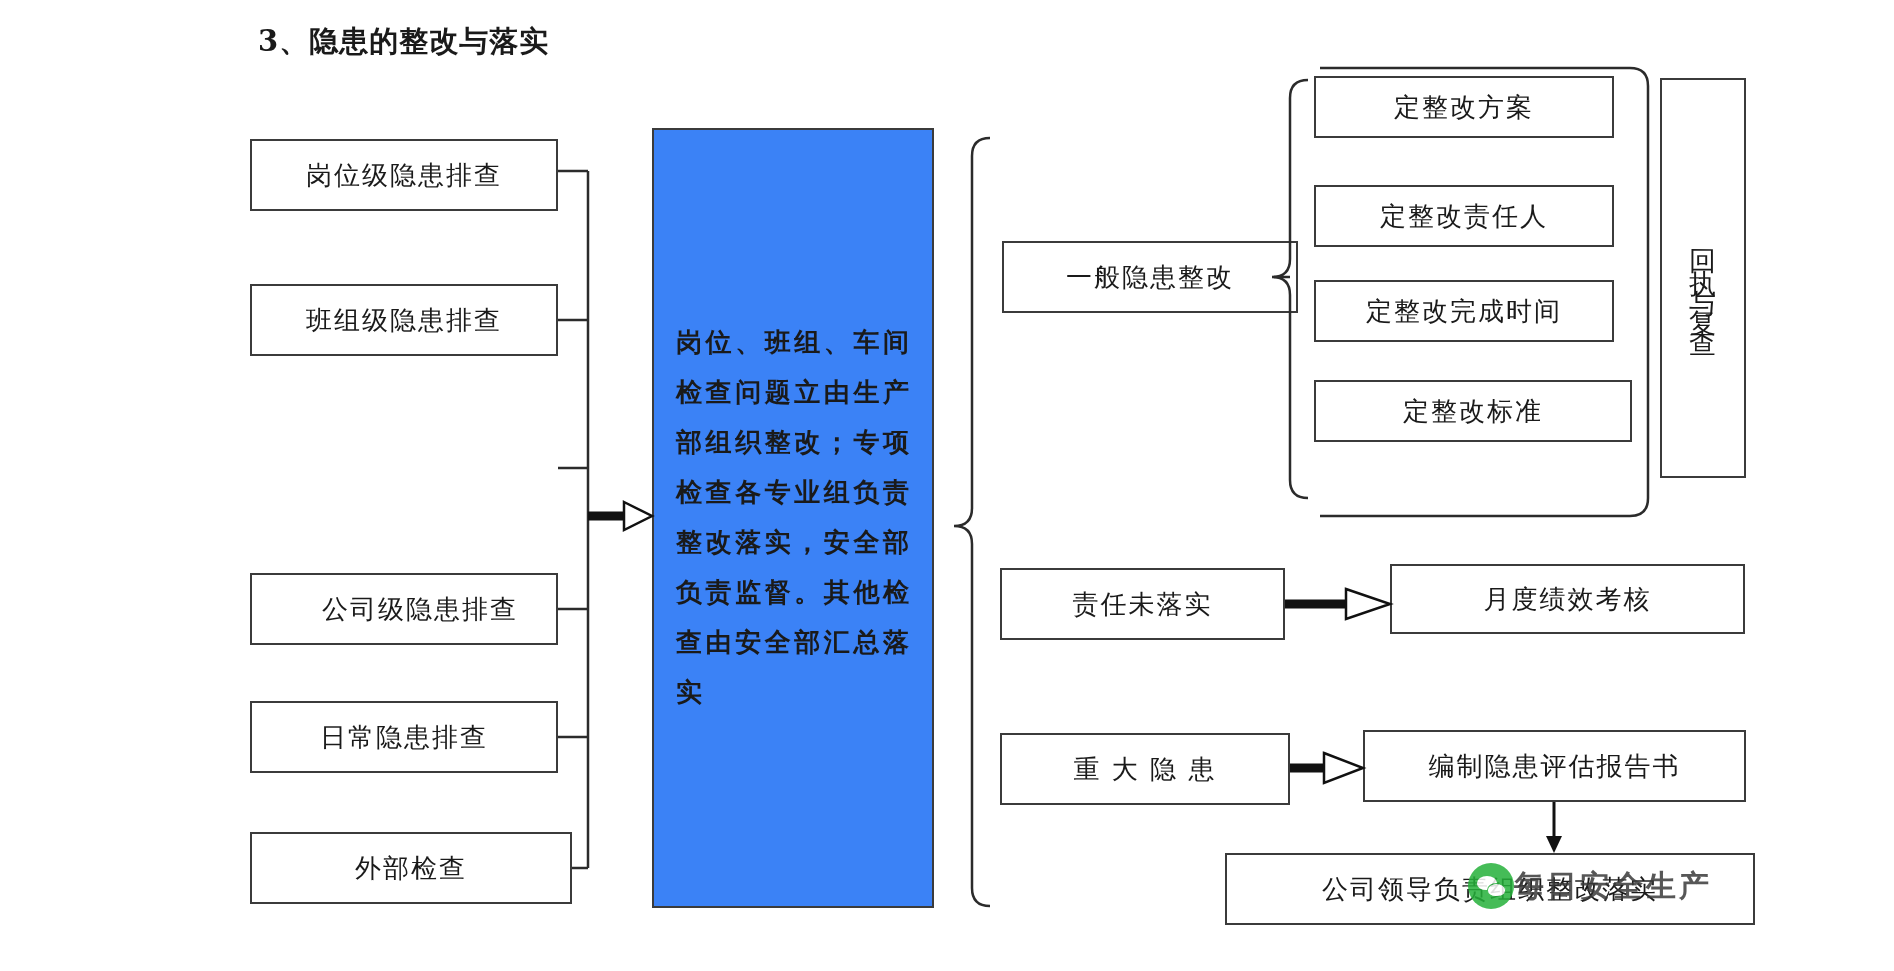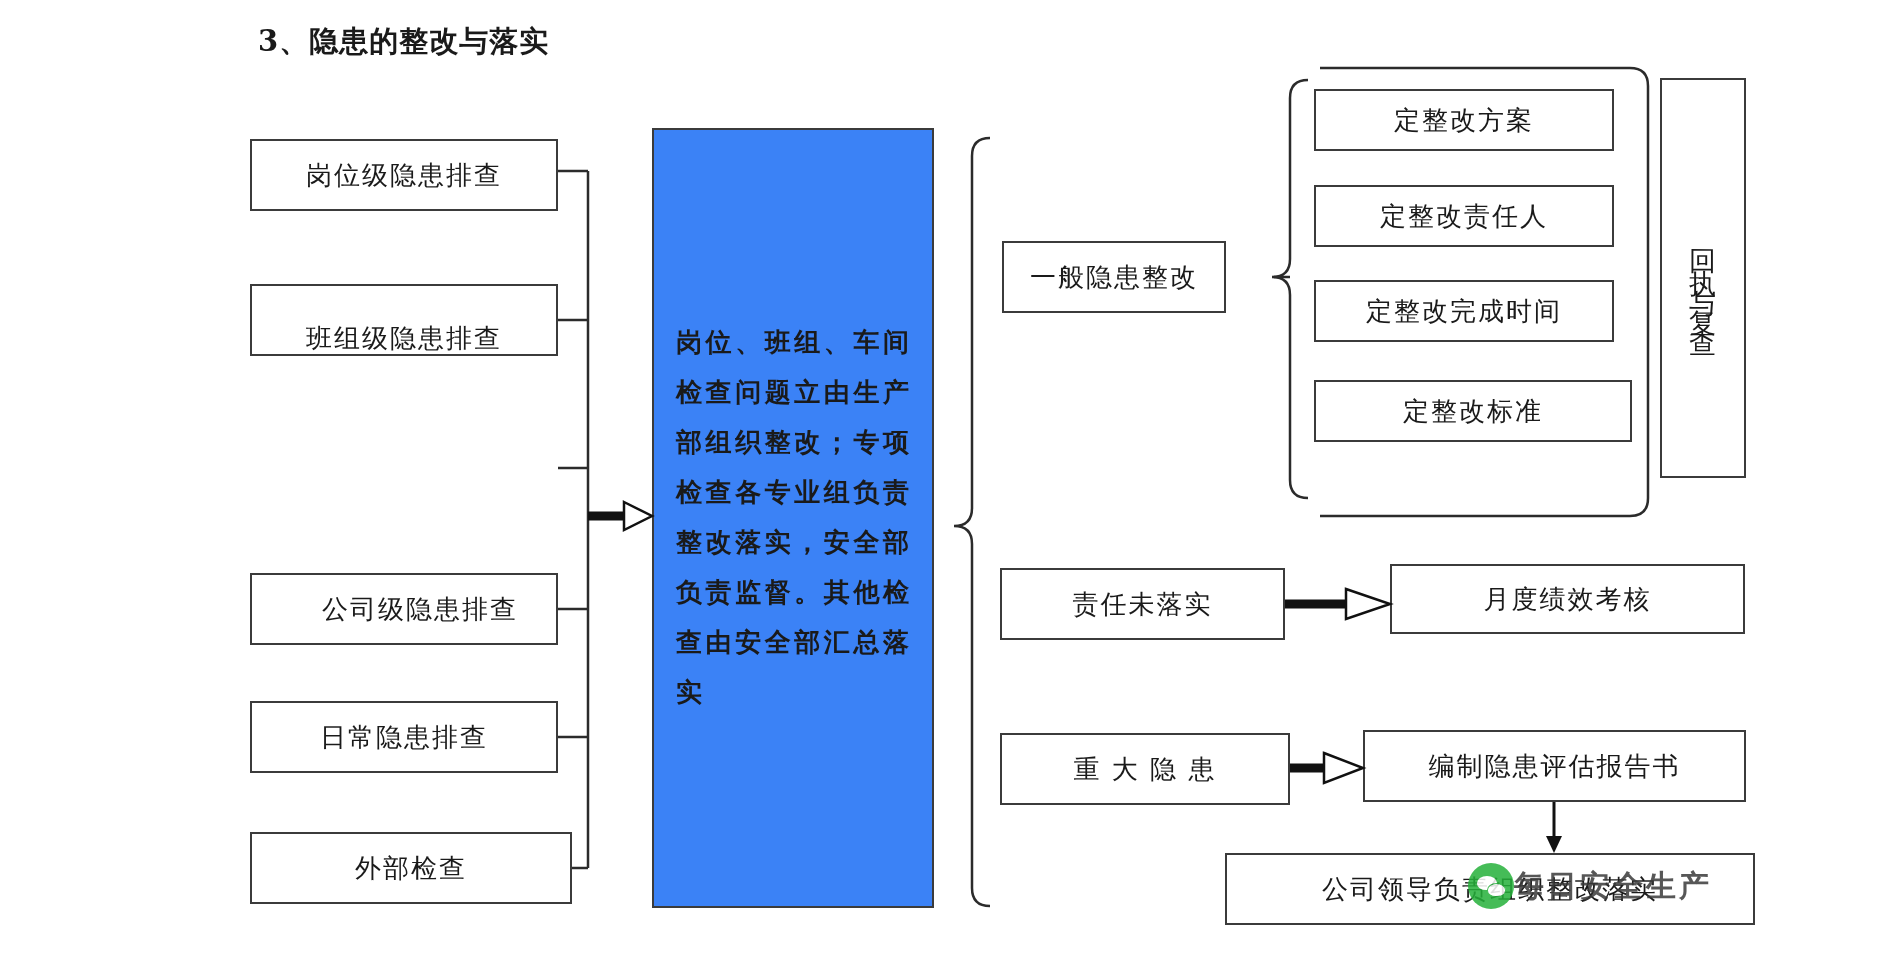--- a/index.html
+++ b/index.html
@@ -35,21 +35,21 @@
     text-align:center;
     font-size:26px;
     letter-spacing:2px;
     line-height:1.25;
     white-space:nowrap;
   }
 
   
   .lbox{width:308px;height:72px;left:250px;}
   .l0{top:131px;}
-  .l1{top:276px;align-items:flex-end;}
+  .l1{top:276px;}
   .l2{top:424px;}
   .l3{top:565px;padding-left:32px;}
   .l4{top:693px;}
   .l5{top:824px;width:322px;left:250px;}
 
   
   .centerbox{
     left:652px;top:120px;
     width:282px;height:780px;
     border:2px solid #3b3b3b;
@@ -65,23 +65,23 @@
   .centerbox .ctext{
     font-size:26px;
     line-height:1.92;
     letter-spacing:1px;
     text-align:justify;
     text-align-last:left;
     word-break:break-all;
   }
 
   
-  .rgeneral{left:1002px;top:233px;width:224px;height:72px;justify-content:center;}
+  .rgeneral{left:1002px;top:233px;width:296px;height:72px;justify-content:center;}
   .rsub{left:1314px;width:300px;height:62px;}
-  .rs0{top:81px;}
+  .rs0{top:68px;}
   .rs1{top:177px;}
   .rs2{top:272px;}
   .rs3{top:372px;width:318px;left:1314px;}
 
   .vertbox{
     position:absolute;
     left:1660px;top:70px;
     width:86px;height:400px;
     border:2px solid #3b3b3b;
     box-sizing:border-box;

